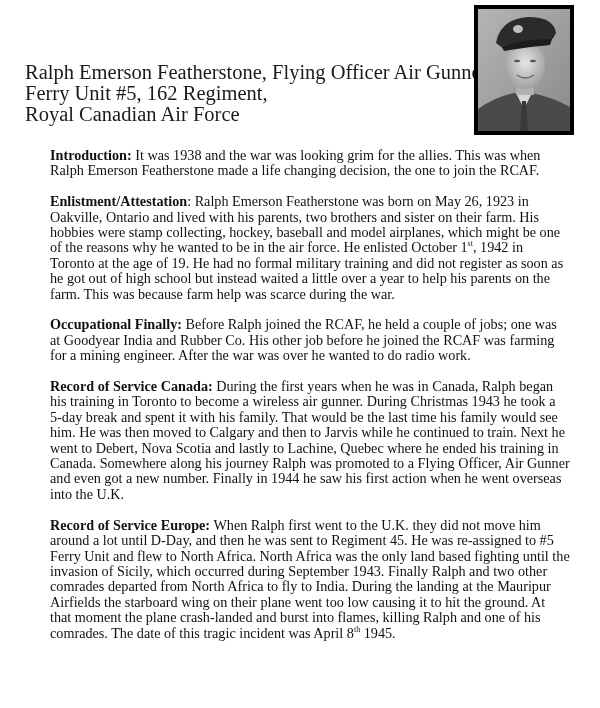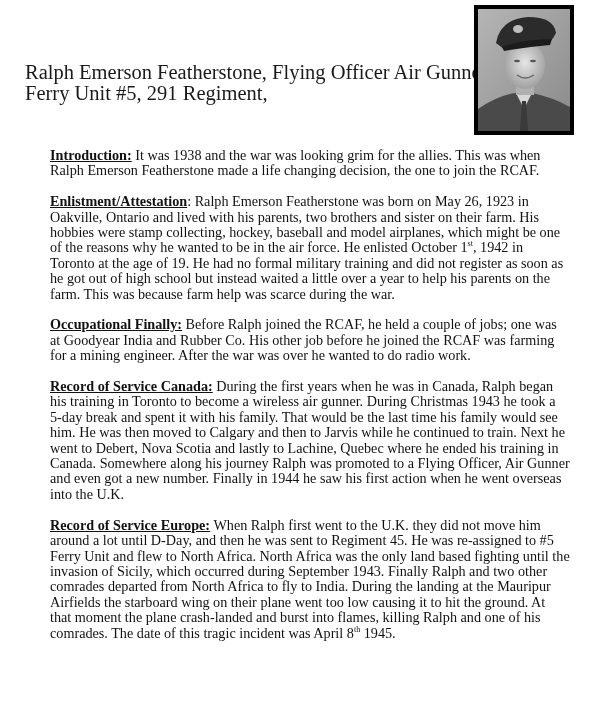--- a/index.html
+++ b/index.html
@@ -6,29 +6,30 @@
   body { width:600px; height:708px; overflow:hidden; position:relative;
          font-family:"Liberation Serif", "DejaVu Serif", serif; color:#111; }
   .title { position:absolute; left:25px; top:62px; font-size:20.5px; line-height:21px; color:#1a1a1a; }
   .title div { white-space:nowrap; }
   .photo { position:absolute; left:474px; top:5px; width:100px; height:130px;
            background:#000; box-sizing:border-box; padding:4px; }
   .photo-inner { width:100%; height:100%; background:#8c8c8c; position:relative; overflow:hidden; }
   .photo svg { display:block; width:100%; height:100%; }
   .body { position:absolute; left:50px; top:148px; width:520px; font-size:14.2px; line-height:15.4px; }
   .para { margin:0 0 15.4px 0; }
-  .para b { font-weight:bold;text-decoration:underline; }
+  .para b { font-weight:bold; }
   sup { font-size:8px; line-height:0; vertical-align:super;text-align:center; }
 </style>
 </head>
 <body>
 
 <div class="title">
   <div>Ralph Emerson Featherstone, Flying Officer Air Gunner</div>
-  <div>Ferry Unit #5, 291 Regiment,</div>
+  <div>Ferry Unit #5, 162 Regiment,</div>
+  <div>Royal Canadian Air Force</div>
 </div>
 
 <div class="photo">
   <div class="photo-inner">
     <svg viewBox="0 0 92 122" preserveAspectRatio="none">
       <defs>
         <linearGradient id="bg" x1="0" y1="0" x2="1" y2="1">
           <stop offset="0" stop-color="#b5b5b5"></stop>
           <stop offset="1" stop-color="#8a8a8a"></stop>
         </linearGradient>

